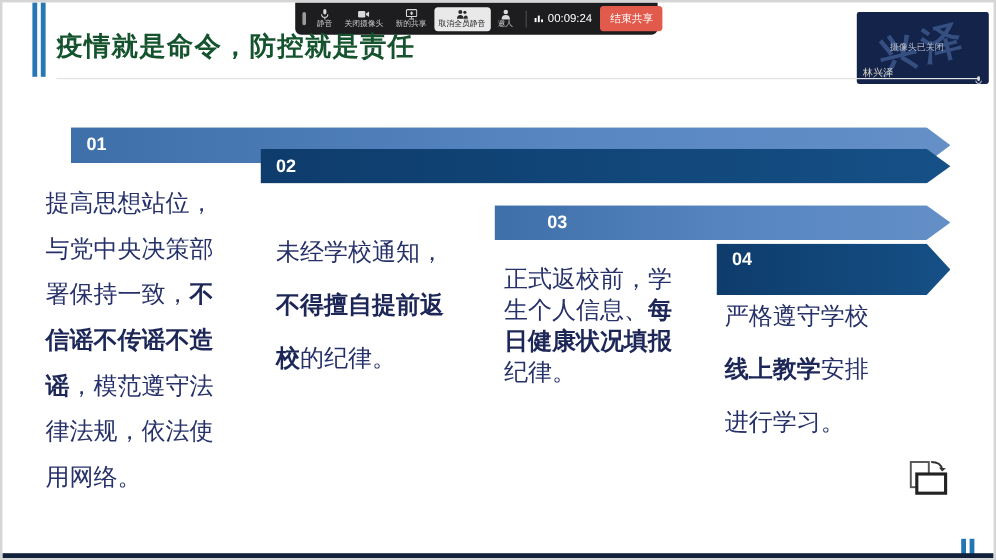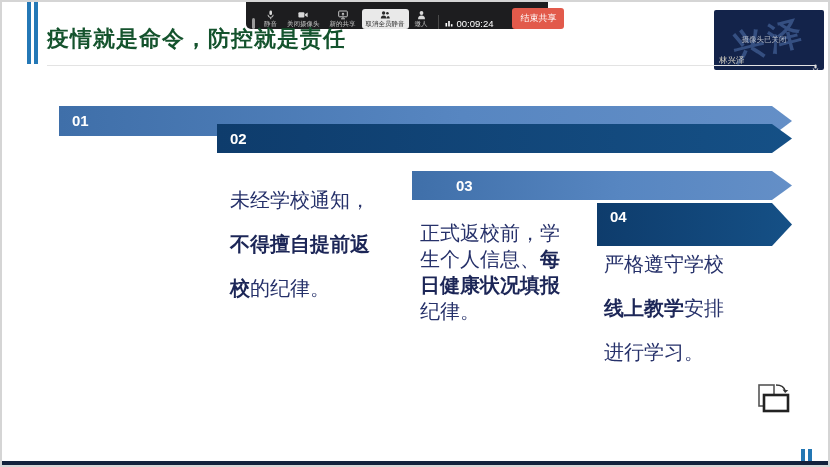--- a/index.html
+++ b/index.html
@@ -5,34 +5,34 @@
   html,body{margin:0;padding:0;background:#eee;}
   .stage{
     position:relative;width:830px;height:467px;background:#ffffff;
     border:2px solid #d5d5d5;box-sizing:border-box;overflow:hidden;
     font-family:"Liberation Sans","DejaVu Sans",sans-serif;
   }
   
   .toolbar{
     position:absolute;left:244px;top:0;width:302px;height:27px;
     background:#1d1d1f;border-radius:0 0 5px 5px;
-    display:flex;align-items:flex-end;padding:0 6px;box-sizing:border-box;gap:2px;
+    display:flex;align-items:center;padding:0 6px;box-sizing:border-box;gap:2px;
   }
   .grip{width:3px;height:11px;background:#9a9a9a;border-radius:2px;margin-right:3px;flex:none;}
   #toolbar-buttons{display:flex;align-items:center;gap:2px;}
   .tb-btn{display:flex;flex-direction:column;align-items:center;justify-content:center;
     padding:1px 4px;border-radius:3px;cursor:pointer;flex:none;}
   .tb-btn .tb-ico{height:10px;display:flex;align-items:center;}
   .tb-btn .tb-label{font-size:6.5px;color:#c9c9c9;white-space:nowrap;line-height:8px;}
   .tb-btn.hl{background:#e9e9e9;}
   .tb-btn.hl .tb-label{color:#222;}
   .tb-divider{width:1px;height:14px;background:#4a4a4a;margin:0 4px;flex:none;}
   .tb-timer{display:flex;align-items:center;gap:3px;color:#fff;font-size:9.5px;flex:none;}
   .end-share{background:#e25a4b;color:#fff;font-size:9px;border:none;border-radius:3px;
-    padding:4px 8px;margin-left:17px;cursor:pointer;white-space:nowrap;flex:none;
+    padding:4px 8px;margin-left:5px;cursor:pointer;white-space:nowrap;flex:none;
     font-family:inherit;}
   
   .video-tile{position:absolute;left:712px;top:8px;width:110px;height:60px;
     background:#13234a;overflow:hidden;border-radius:2px;}
   .watermark{position:absolute;left:0;top:8px;width:100%;text-align:center;
     font-size:33px;font-weight:bold;color:rgba(99,140,205,0.42);
     transform:rotate(-14deg);letter-spacing:5px;white-space:nowrap;}
   .cam-status{position:absolute;left:0;right:10px;top:25px;text-align:center;
     font-size:7.5px;color:#b7bcc7;}
   .tile-name{position:absolute;left:5px;bottom:3px;font-size:8.5px;color:#d8d3c4;}
@@ -49,21 +49,21 @@
   .banner.light{background:linear-gradient(90deg,#3f6fa9 0%,#5786c1 55%,#648fc7 100%);}
   .banner.dark{background:linear-gradient(90deg,#0e3c6c 0%,#155086 100%);}
   .b1{left:57px;top:104px;width:733px;height:30px;}  .b1 .num{line-height:30px;}
   .b2{left:215px;top:122px;width:575px;height:29px;} .b2 .num{line-height:29px;}
   .b3{left:410px;top:169px;width:380px;height:29px;} .b3 .num{line-height:29px;padding-left:44px;}
   .b4{left:595px;top:201px;width:195px;height:43px;} .b4 .num{line-height:28px;}
   
   .ptext{position:absolute;color:#26316a;font-size:20px;word-break:break-all;}
   .ptext b{font-weight:bold;color:#1c2657;}
   .c1{left:36px;top:149px;width:152px;line-height:38px;}
-  .c2{left:228px;top:176px;width:152px;line-height:44px;}
+  .c2{left:228px;top:187px;width:152px;line-height:44px;}
   .c3{left:418px;top:218px;width:152px;line-height:26px;}
   .c4{left:602px;top:240px;width:130px;line-height:44px;}
   
   .rotate-icon{position:absolute;left:753px;top:379px;width:38px;height:34px;cursor:pointer;}
   .corner-bars{position:absolute;left:799px;top:447px;display:flex;gap:3px;}
   .corner-bars i{display:block;width:4px;height:15px;background:#2377b4;}
   .bottom-strip{position:absolute;left:0;bottom:0;width:100%;height:4px;background:#13223c;}
 </style>
 </head>
 <body>
@@ -164,20 +164,21 @@
   <div class="banner dark b2">
     <span class="num">02</span>
   </div>
   <div class="banner light b3">
     <span class="num">03</span>
   </div>
   <div class="banner dark b4">
     <span class="num">04</span>
   </div>
 
+  <div class="ptext c1" id="pt0"><span>提高思想站位，与党中央决策部署保持一致，</span><b>不信谣不传谣不造谣</b><span>，模范遵守法律法规，依法使用网络。</span></div>
   <div class="ptext c2" id="pt1"><span>未经学校通知，</span><b>不得擅自提前返校</b><span>的纪律。</span></div>
   <div class="ptext c3" id="pt2"><span>正式返校前，学生个人信息、</span><b>每日健康状况填报</b><span>纪律。</span></div>
   <div class="ptext c4" id="pt3"><span>严格遵守学校</span><b>线上教学</b><span>安排进行学习。</span></div>
 
   <div class="rotate-icon">
     <svg width="38" height="34" viewBox="0 0 38 34">
       <rect x="4" y="4" width="15" height="21" fill="#fff" stroke="#555" stroke-width="1.6"></rect>
       <rect x="9" y="14" width="24" height="16" fill="#fff" stroke="#222" stroke-width="2.6"></rect>
       <path d="M21 4 q8 0 9 6" fill="none" stroke="#333" stroke-width="1.6"></path>
       <path d="M27.5 8.5 l2.6 3.4 l3.2 -2.6 z" fill="#333"></path>

